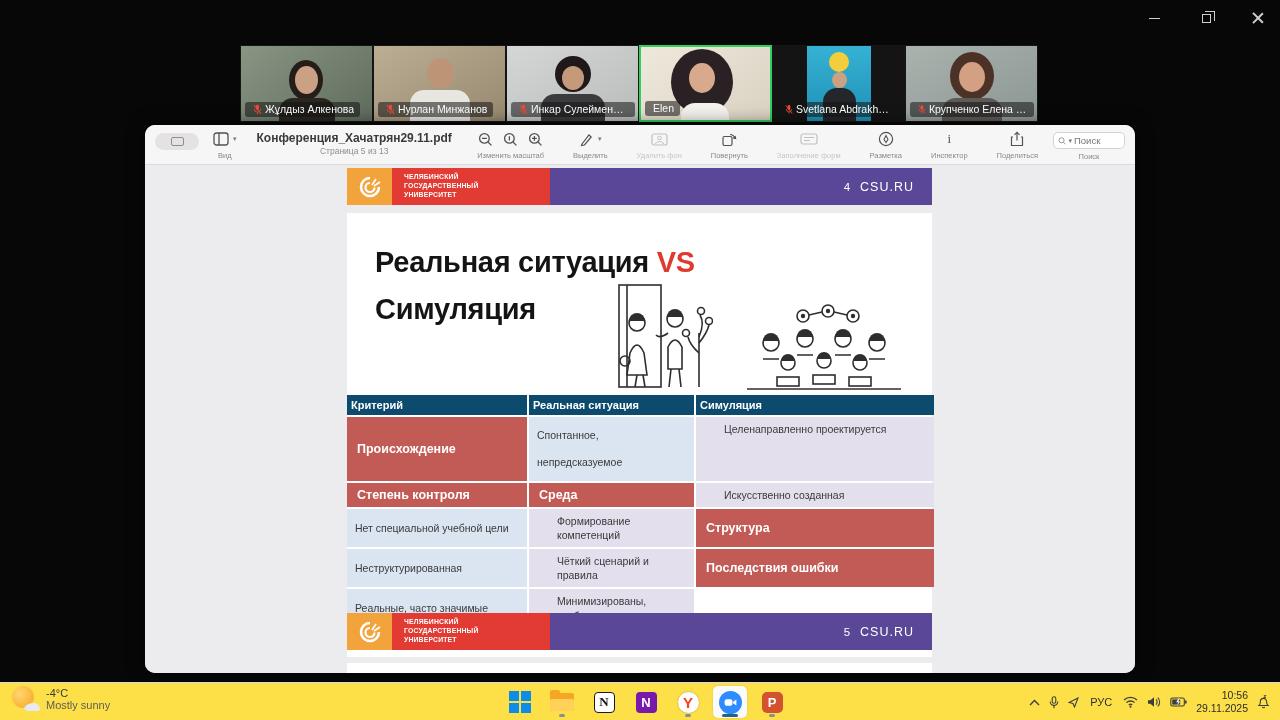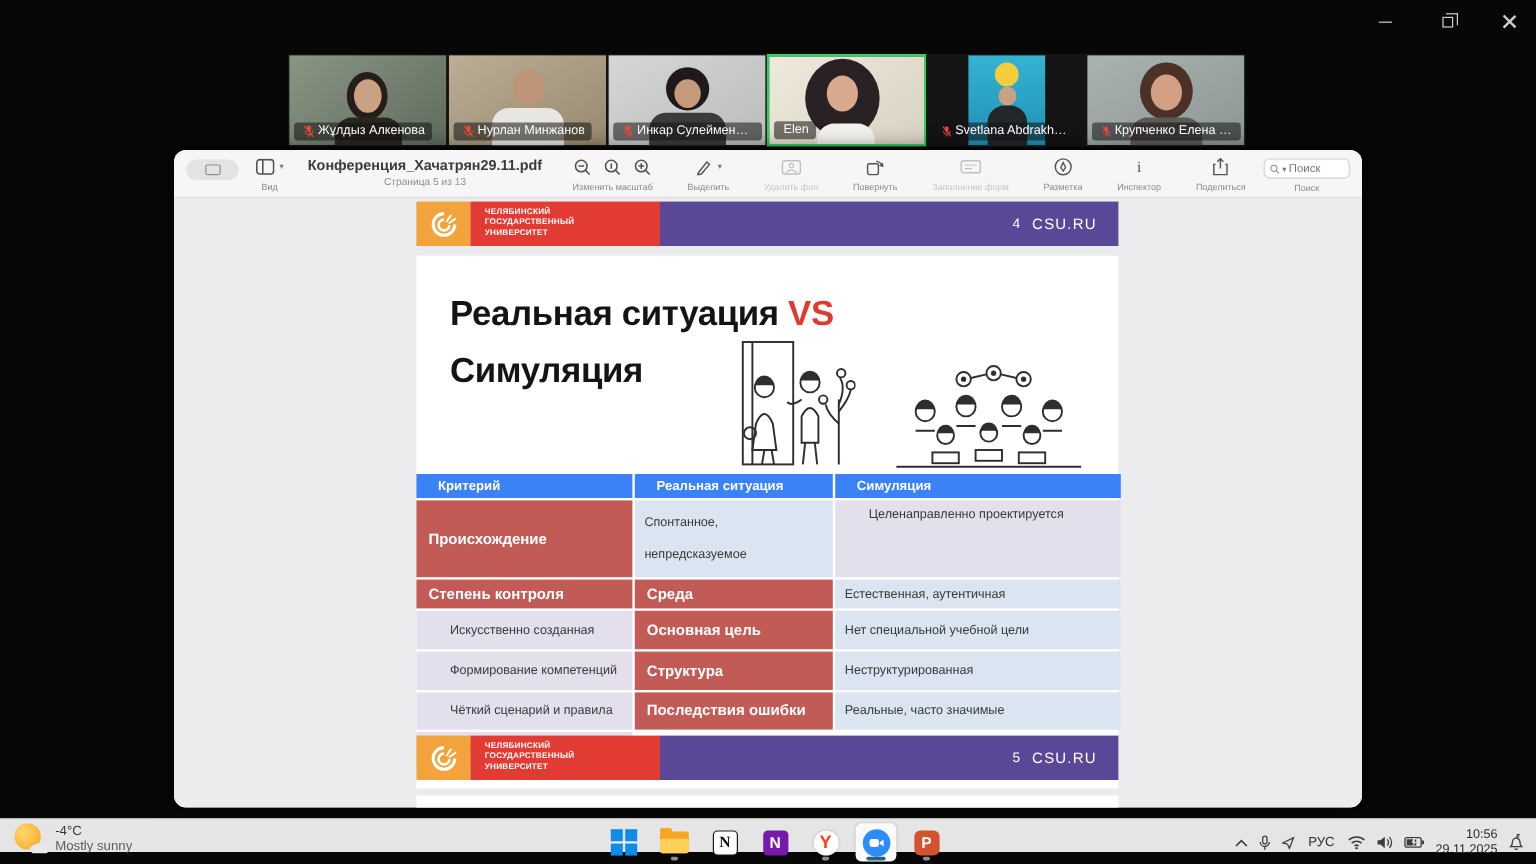--- a/index.html
+++ b/index.html
@@ -67,36 +67,36 @@
   .slide5 { position:absolute; top:48px; left:202px; width:585px; height:444px; background:#fff; }
   .slide-title { position:absolute; left:28px; top:26px; font-size:29px; font-weight:bold; color:#141414;
                  line-height:1.62; letter-spacing:-.3px; }
   .slide-title .vs { color:#e03a2f; }
   .illoA { position:absolute; left:228px; top:68px; }
   .illoB { position:absolute; left:396px; top:90px; }
 
   .cmptable { position:absolute; left:0; top:182px; width:585px; display:grid;
               grid-template-columns:180px 165px 238px; grid-auto-rows:min-content;
               gap:2px; background:#fff; }
-  .cmptable .h { background:#3b82f6; color:#fff; font-size:11px; font-weight:bold;
-                 padding:4px 0 4px 18px; }
+  .cmptable .h { background:#0c4a6e; color:#fff; font-size:11px; font-weight:bold;
+                 padding:4px 0 4px 4px; }
   .cmptable .crit { background:#c25b55; color:#fff; font-size:12.5px; font-weight:bold;
                     padding:5px 0 5px 10px; display:flex; align-items:center; }
   .cmptable .val { font-size:10.5px; color:#3a3a3a; padding:5px 8px; display:flex; align-items:center;
                    white-space:pre-line; line-height:1.35; }
   .cmptable .real { background:#dbe5f1; }
   .cmptable .sim  { background:#e4dfec;padding-left:28px; }
   .cmptable .spaced { line-height:2.55; align-items:flex-start; }
   .r1 { min-height:52px; } .r2 { min-height:24px; } .r3 { min-height:22px; }
   .r4 { min-height:32px; } .r5 { min-height:22px; } .r6 { min-height:31px; }
   .slide5 .footbar { position:absolute; left:0; top:400px; }
   .nextslide { position:absolute; top:498px; left:202px; width:585px; height:12px; background:#fff; }
 
   
-  .taskbar { position:absolute; left:0; top:682px; width:1280px; height:28px; background:#e5e5e5;
+  .taskbar { position:absolute; left:0; top:682px; width:1280px; height:38px; background:#fde047;
              border-top:1px solid #d9dadb; }
   .weather { position:absolute; left:12px; top:3px; display:flex; align-items:center; gap:8px; cursor:pointer; }
   .wicon { position:relative; width:26px; height:26px; }
   .wsun { position:absolute; left:0; top:0; width:22px; height:22px; border-radius:50%;
           background:radial-gradient(circle at 35% 35%, #ffd76e, #f6a421); }
   .wcloud { position:absolute; right:-2px; bottom:1px; width:14px; height:8px; background:#e8eaec;
             border-radius:8px 8px 2px 2px; box-shadow:-3px 0 0 -1px #dfe2e4; }
   .wtext .temp { font-size:11px; color:#3a3a3a; }
   .wtext .cond { font-size:11px; color:#5d5d5d; }
   .dock { position:absolute; left:500px; top:0; width:292px; height:38px; display:flex; align-items:center; justify-content:center; gap:8px; }
@@ -445,24 +445,22 @@
           <div class="h">Симуляция</div>
 
           <div class="crit r1">Происхождение</div>
           <div class="val real r1 spaced">Спонтанное,
 непредсказуемое</div>
           <div class="val sim r1" style="align-items:flex-start;">Целенаправленно проектируется</div>
 
           <div class="crit r2">Степень контроля</div>
 
           <div class="crit r3">Среда</div>
-          <div class="val real r3">Естественная, аутентичная</div>
           <div class="val sim r3">Искусственно созданная</div>
 
-          <div class="crit r4">Основная цель</div>
           <div class="val real r4">Нет специальной учебной цели</div>
           <div class="val sim r4">Формирование компетенций</div>
 
           <div class="crit r5">Структура</div>
           <div class="val real r5">Неструктурированная</div>
           <div class="val sim r5">Чёткий сценарий и правила</div>
 
           <div class="crit r6">Последствия ошибки</div>
           <div class="val real r6">Реальные, часто значимые</div>
           <div class="val sim r6">Минимизированы, учебные</div>

